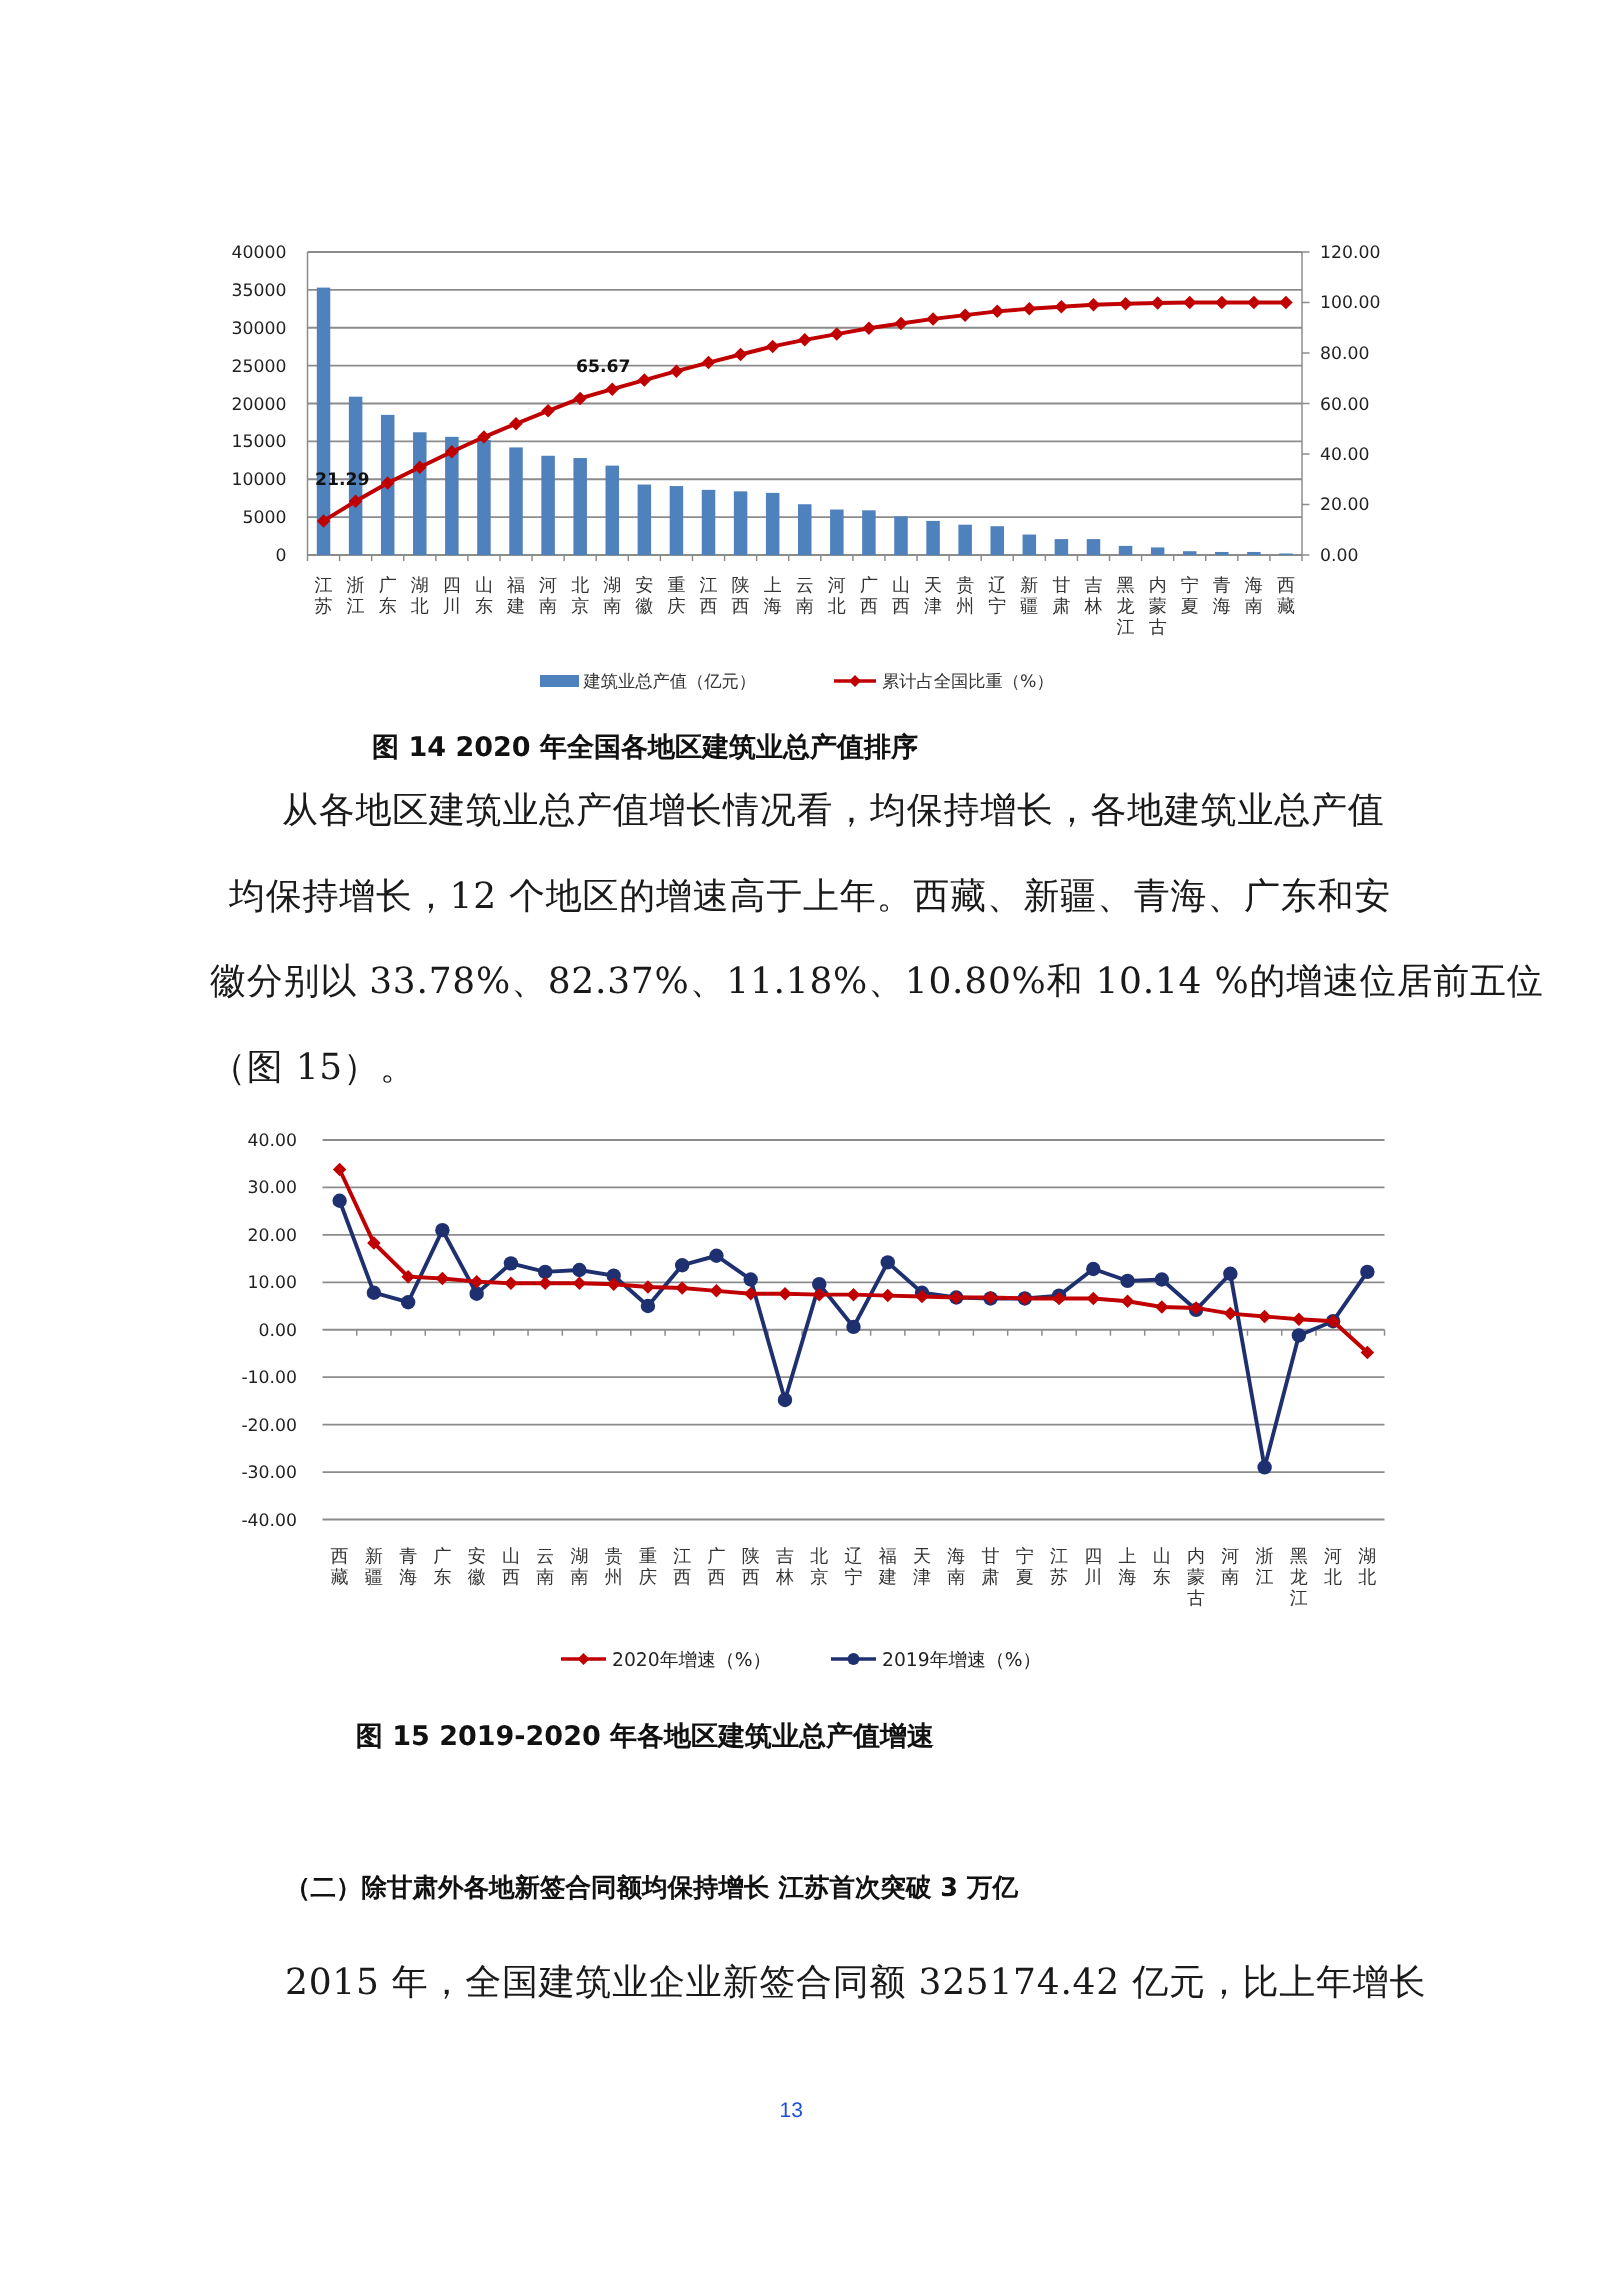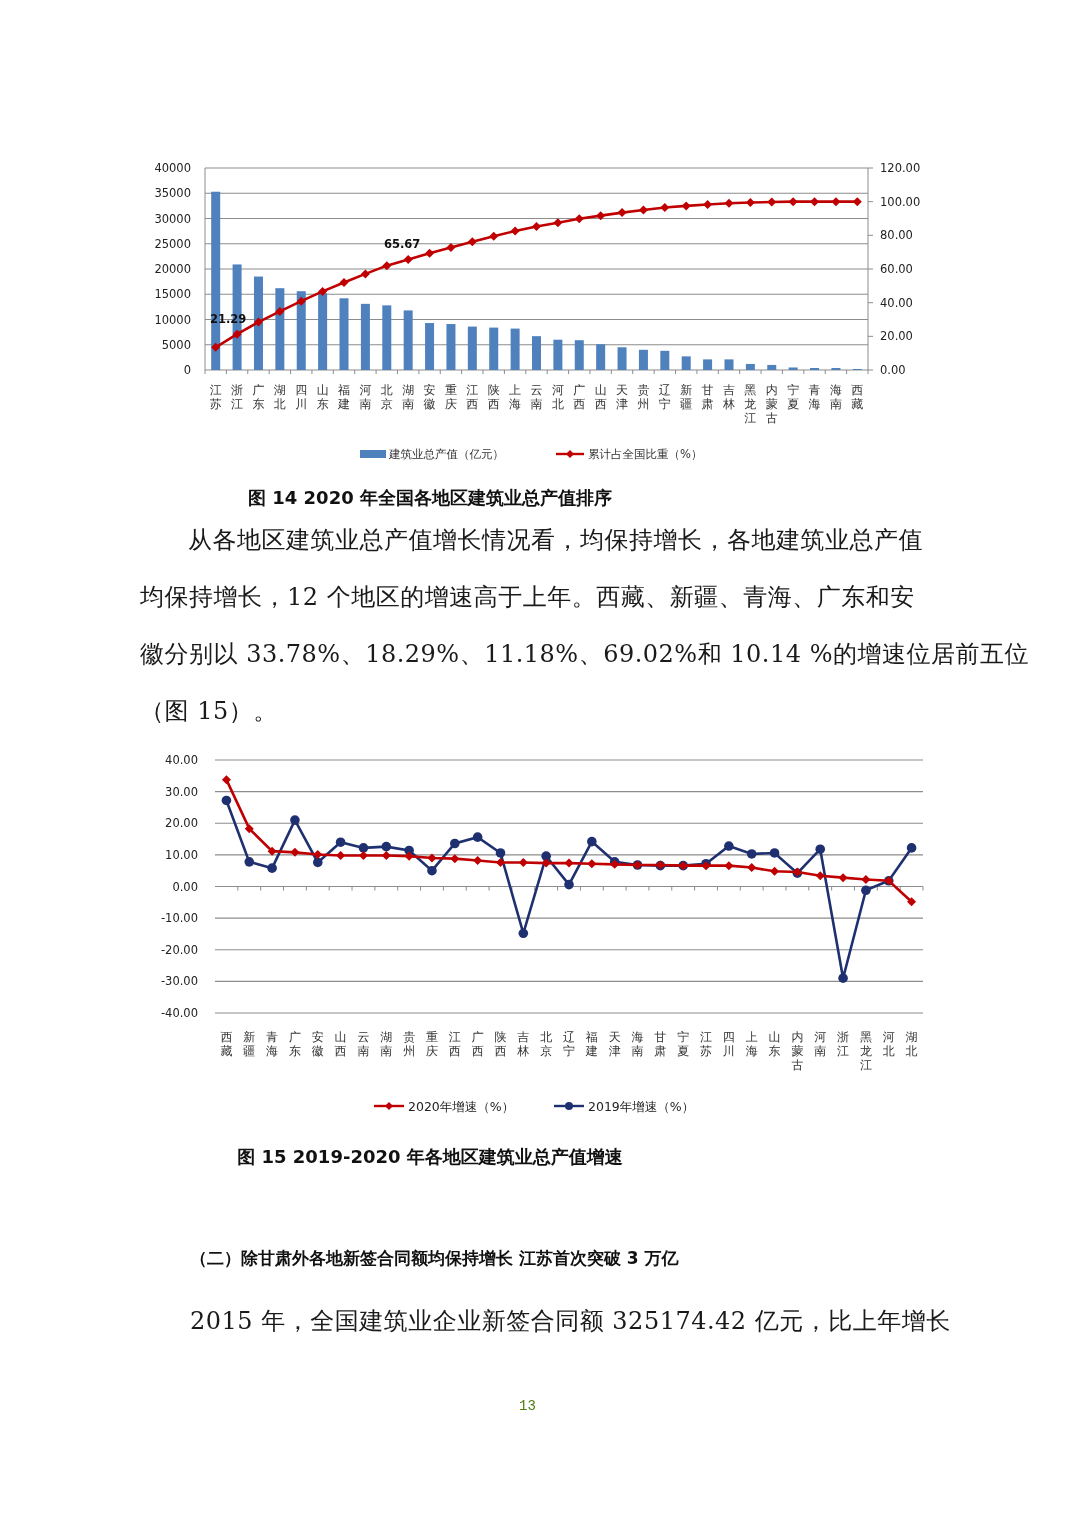--- a/index.html
+++ b/index.html
@@ -2,21 +2,21 @@
 <html><head>
 <meta charset="utf-8">
 <style>
   html, body { margin:0; padding:0; background:#ffffff; }
   body { width:1080px; height:1527px; position:relative; overflow:hidden; font-family:"DejaVu Sans", sans-serif; color:#111; }
   .abs { position:absolute; }
   svg text { font-family:"DejaVu Sans", sans-serif; }
   .para { position:absolute; left:140px; width:800px; font-family:"DejaVu Serif", serif; font-size:24px; color:#1a1a1a; white-space:nowrap; letter-spacing:0.5px; }
   .caption { position:absolute; left:0; width:860px; text-align:center; font-family:"DejaVu Sans", sans-serif; font-size:18px; font-weight:bold; color:#111; }
   .heading { position:absolute; left:190px; font-family:"DejaVu Sans", sans-serif; font-size:17px; font-weight:bold; color:#111; white-space:nowrap; }
-  .pagenum { position:absolute; left:0; width:1055px; text-align:center; top:1398px; font-size:14px; color:#4d7c0f; font-family:Liberation Mono, monospace; }
+  .pagenum { position:absolute; left:0; width:1055px; text-align:center; top:1398px; font-size:14px; color:#1d4ed8; font-family:Liberation Sans, sans-serif; }
 </style>
 </head>
 <body>
 
 <div class="abs" style="left:0;top:0;width:988px;height:520px;">
   <svg id="chart1" width="1080" height="480" style="position:absolute;left:0;top:0;">
       <line x1="205" x2="868" y1="168" y2="168" stroke="#8c8c8c" stroke-width="1.2"></line>
       <text x="191" y="172" font-size="11.5" text-anchor="end" fill="#222">40000</text>
       <line x1="205" x2="868" y1="193.25" y2="193.25" stroke="#8c8c8c" stroke-width="1.2"></line>
       <text x="191" y="197.25" font-size="11.5" text-anchor="end" fill="#222">35000</text>
@@ -278,22 +278,22 @@
         <text x="389" y="458" font-size="11.5" fill="#333">建筑业总产值（亿元）</text>
         <line x1="556" x2="584" y1="454" y2="454" stroke="#c00000" stroke-width="2.4"></line>
         <path d="M570,450 L574,454 L570,458 L566,454 Z" fill="#c00000"></path>
         <text x="588" y="458" font-size="11.5" fill="#333">累计占全国比重（%）</text>
       </g>
     </svg>
 </div>
 <div class="caption" style="top:486px;">图 14  2020 年全国各地区建筑业总产值排序</div>
 
 <div class="para" style="top:524px;left:188px;">从各地区建筑业总产值增长情况看，均保持增长，各地建筑业总产值</div>
-<div class="para" style="top:581px;">均保持增长，12 个地区的增速高于上年。西藏、新疆、青海、广东和安</div>
-<div class="para" style="top:638px;">徽分别以 33.78%、18.29%、11.18%、69.02%和 10.14 %的增速位居前五位</div>
+<div class="para" style="top:581px;text-align:center;">均保持增长，12 个地区的增速高于上年。西藏、新疆、青海、广东和安</div>
+<div class="para" style="top:638px;">徽分别以 33.78%、82.37%、11.18%、10.80%和 10.14 %的增速位居前五位</div>
 <div class="para" style="top:695px;">（图 15）。</div>
 
 <div class="abs" style="left:0;top:740px;width:1080px;height:390px;">
   <svg id="chart2" width="1080" height="390" style="position:absolute;left:0;top:0;">
       <line x1="215" x2="923" y1="20" y2="20" stroke="#8c8c8c" stroke-width="1.2"></line>
       <text x="198" y="24" font-size="11.5" text-anchor="end" fill="#222">40.00</text>
       <line x1="215" x2="923" y1="51.625" y2="51.625" stroke="#8c8c8c" stroke-width="1.2"></line>
       <text x="198" y="55.625" font-size="11.5" text-anchor="end" fill="#222">30.00</text>
       <line x1="215" x2="923" y1="83.25" y2="83.25" stroke="#8c8c8c" stroke-width="1.2"></line>
       <text x="198" y="87.25" font-size="11.5" text-anchor="end" fill="#222">20.00</text>

